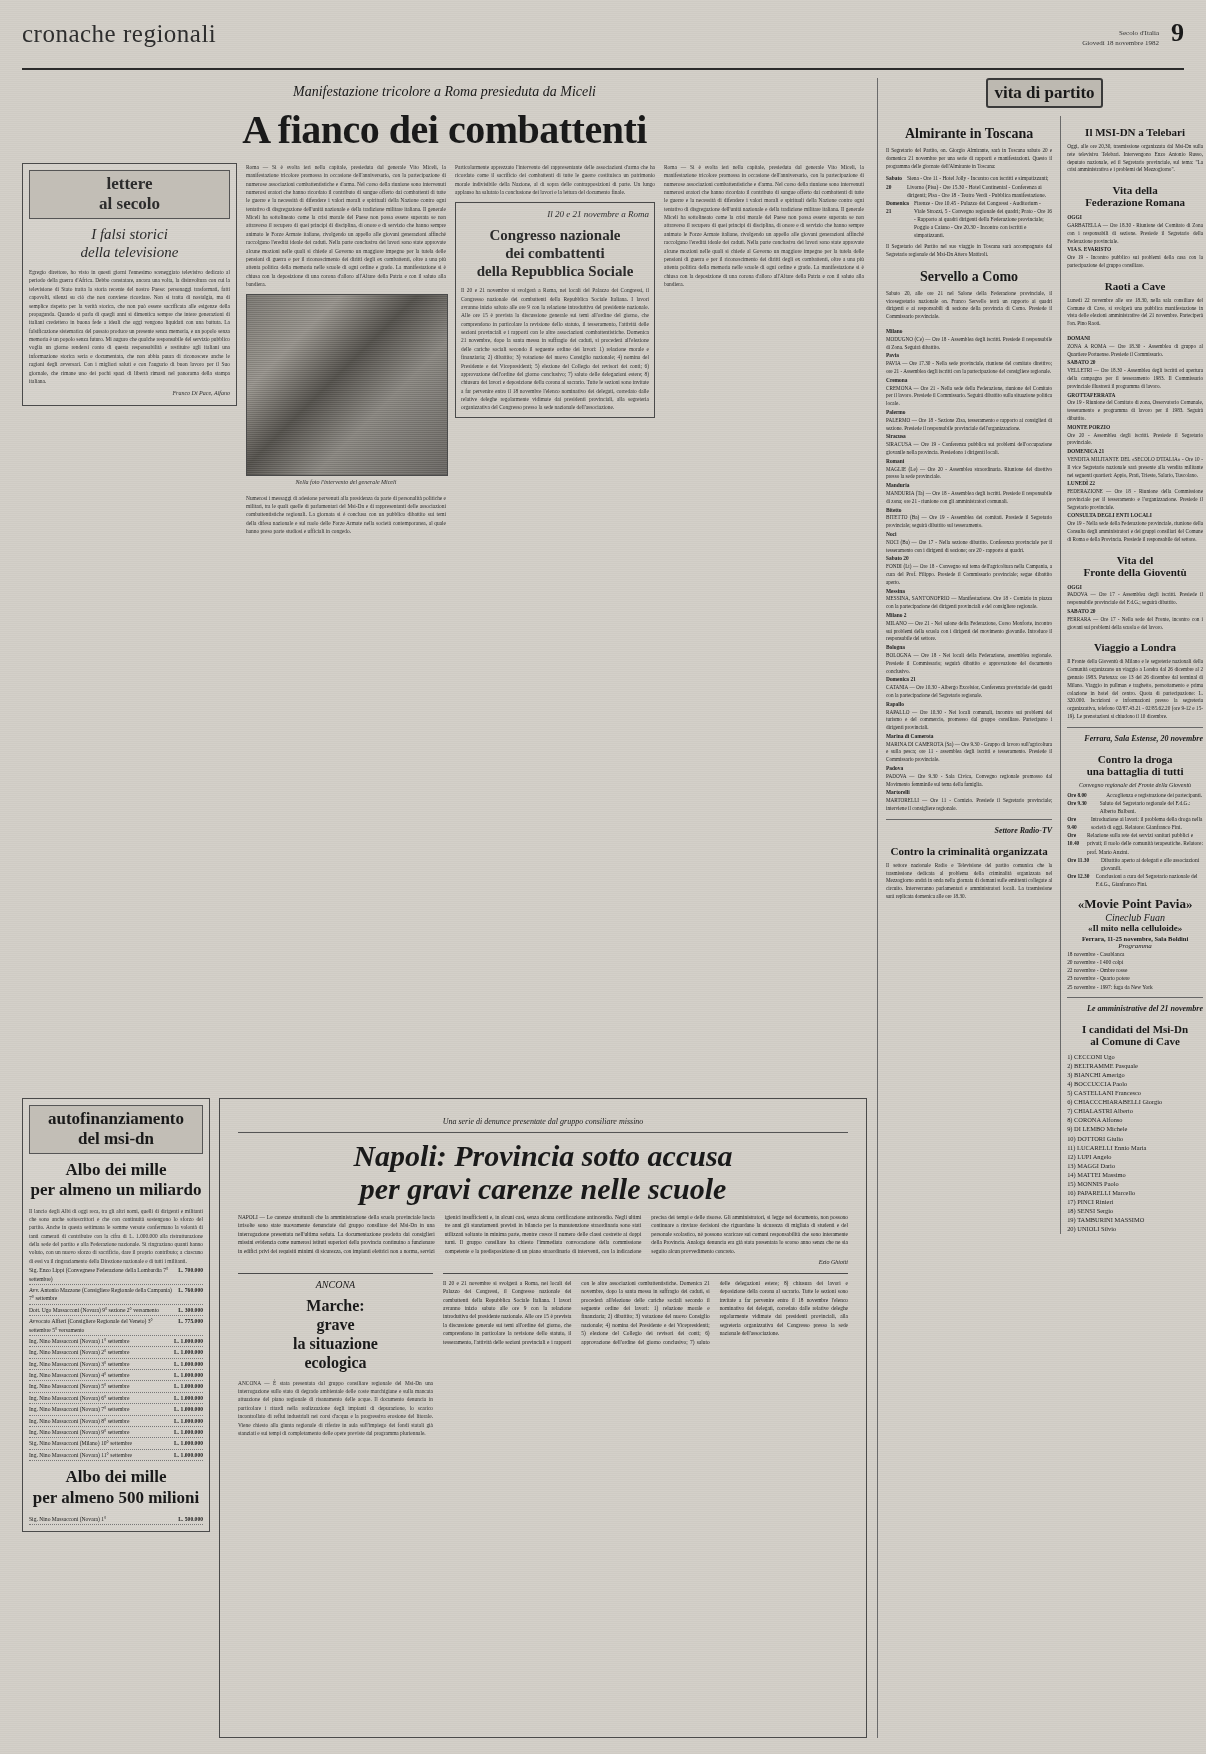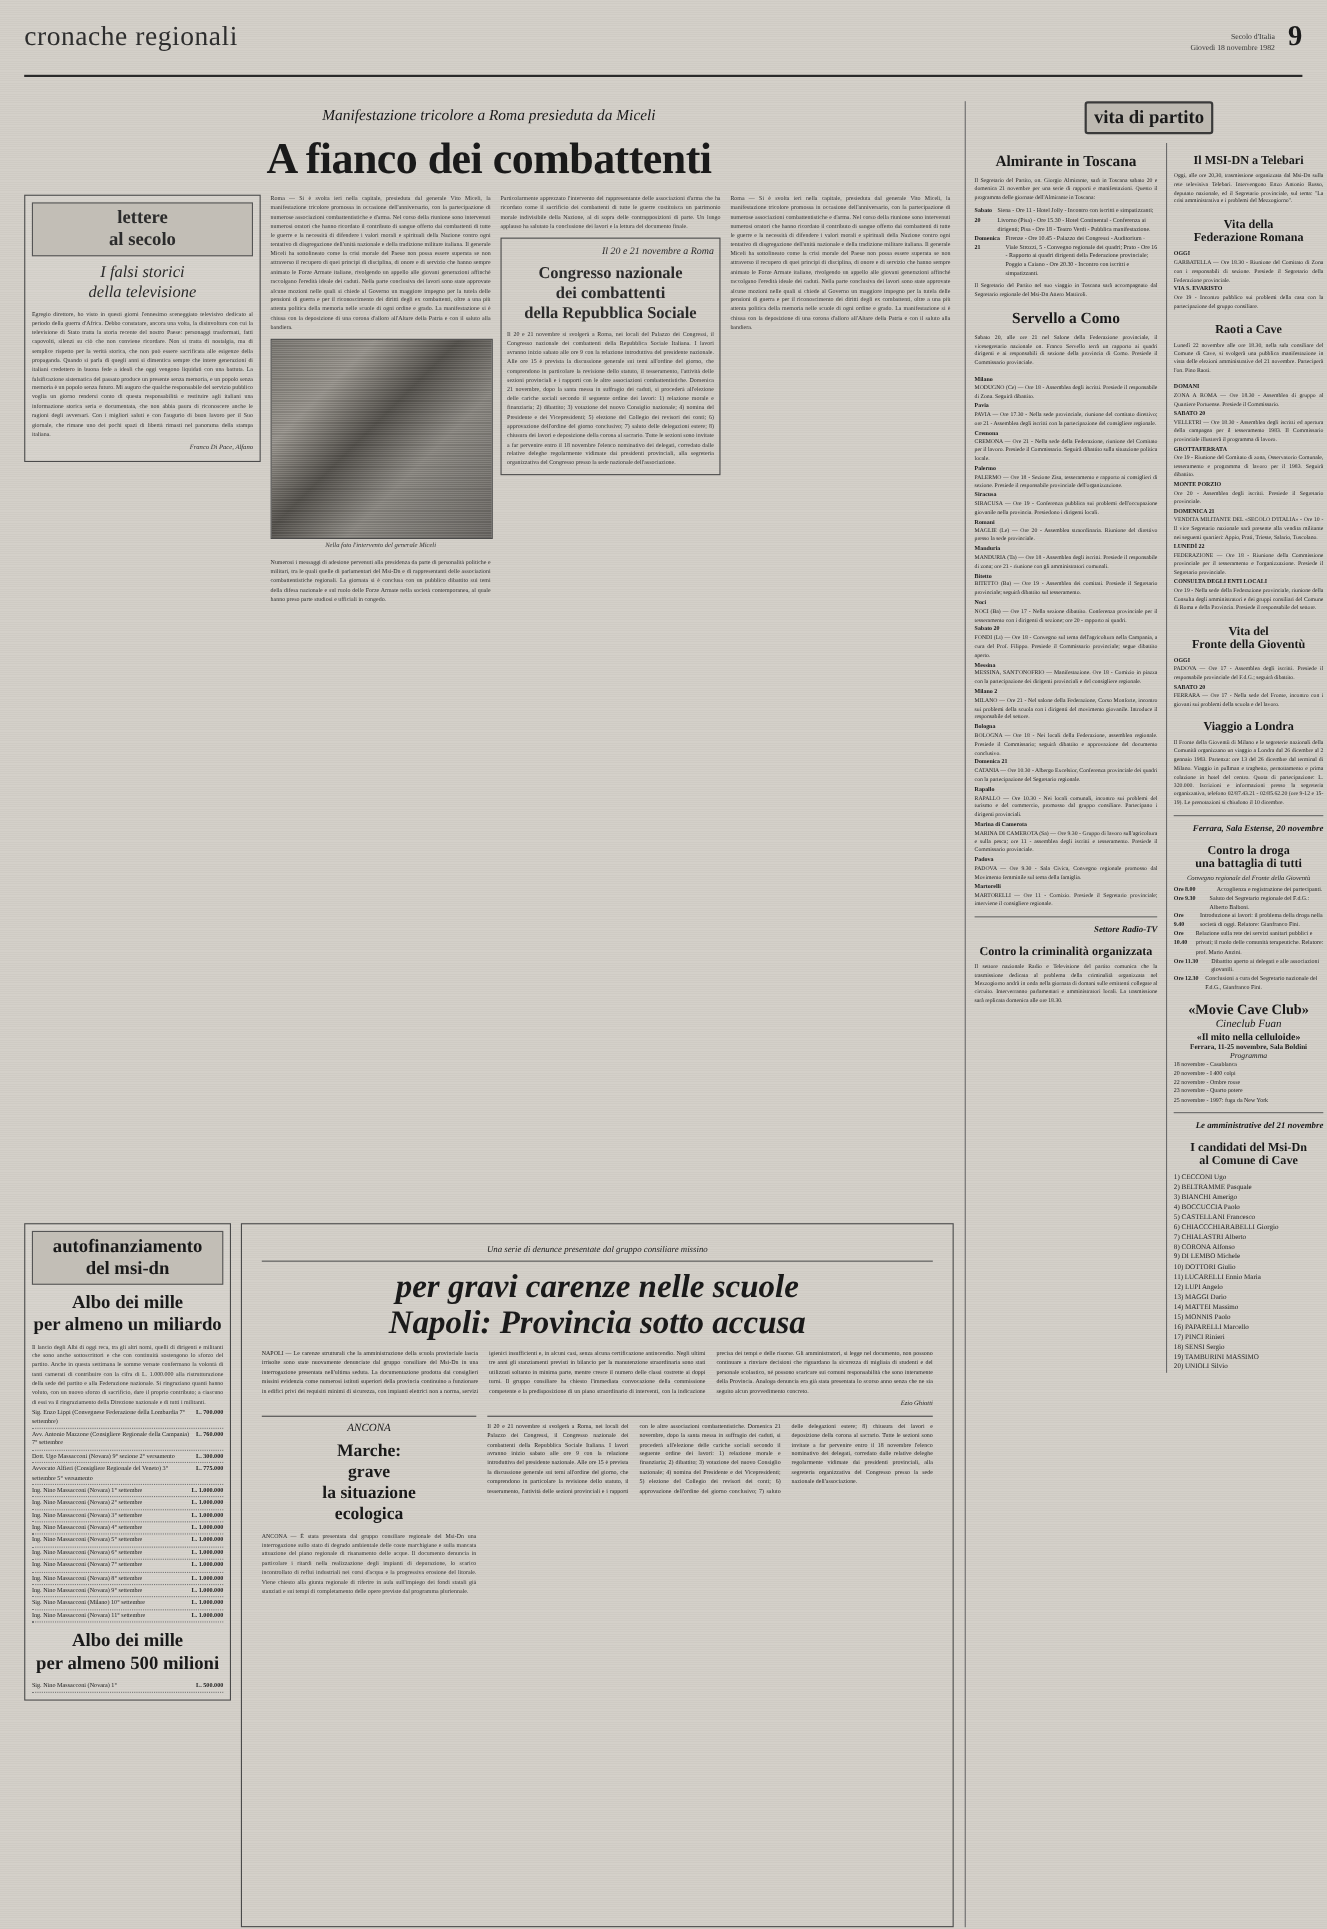--- a/index.html
+++ b/index.html
@@ -26,21 +26,21 @@
   }
   .masthead .section{
     font-size:25px;letter-spacing:.5px;color:#2e2e2e;
     font-family:"Liberation Serif",serif;
   }
   .masthead .right{display:flex;align-items:flex-end;gap:12px;}
   .masthead .meta{font-size:7px;line-height:1.35;text-align:right;color:#333;}
   .masthead .pageno{font-size:26px;font-weight:bold;}
   
   .grid{
-    display:flex;gap:10px;margin-top:22px;height:1660px;
+    display:flex;gap:10px;margin-top:8px;height:1660px;
   }
   .leftzone{width:845px;display:flex;flex-direction:column;}
   .rightzone{
     width:317px;border-left:1px solid #6a6a6a;padding-left:8px;
   }
   
   .kicker{
     text-align:center;font-style:italic;font-size:14px;margin:6px 0 8px 0;
   }
   .headline{
@@ -277,22 +277,22 @@
                   <span class="a">L. 500.000</span>
                 </div>
             </div>
           </div>
         </div>
 
         <div class="lowerright">
           <div class="deck">Una serie di denunce presentate dal gruppo consiliare missino</div>
           <div class="rule"></div>
           <div class="bighead">
+            <div>Napoli: Provincia sotto accusa</div>
             <div>per gravi carenze nelle scuole</div>
-            <div>Napoli: Provincia sotto accusa</div>
           </div>
           <div class="threecols">NAPOLI — Le carenze strutturali che la amministrazione della scuola provinciale lascia irrisolte sono state nuovamente denunciate dal gruppo consiliare del Msi-Dn in una interrogazione presentata nell'ultima seduta. La documentazione prodotta dai consiglieri missini evidenzia come numerosi istituti superiori della provincia continuino a funzionare in edifici privi dei requisiti minimi di sicurezza, con impianti elettrici non a norma, servizi igienici insufficienti e, in alcuni casi, senza alcuna certificazione antincendio. Negli ultimi tre anni gli stanziamenti previsti in bilancio per la manutenzione straordinaria sono stati utilizzati soltanto in minima parte, mentre cresce il numero delle classi costrette ai doppi turni. Il gruppo consiliare ha chiesto l'immediata convocazione della commissione competente e la predisposizione di un piano straordinario di interventi, con la indicazione precisa dei tempi e delle risorse. Gli amministratori, si legge nel documento, non possono continuare a rinviare decisioni che riguardano la sicurezza di migliaia di studenti e del personale scolastico, né possono scaricare sui comuni responsabilità che sono interamente della Provincia. Analoga denuncia era già stata presentata lo scorso anno senza che ne sia seguito alcun provvedimento concreto.</div>
           <div class="sig">Ezio Ghiotti</div>
 
           <div style="display:flex;gap:10px;margin-top:8px;">
             <div style="width:195px;border-top:1px solid #4a4a4a;padding-top:5px;">
               <div class="center" style="font-style:italic;font-size:10px;">ANCONA</div>
               <div class="hl2" style="font-size:16px;">
                 <div>Marche:</div>
                 <div>grave</div>
@@ -424,21 +424,21 @@
             <div class="r">
                 <span class="t">Ore 11.30</span>
                 <span>Dibattito aperto ai delegati e alle associazioni giovanili.</span>
               </div>
             <div class="r">
                 <span class="t">Ore 12.30</span>
                 <span>Conclusioni a cura del Segretario nazionale del F.d.G., Gianfranco Fini.</span>
               </div>
           </div>
 
-          <div class="movie">«Movie Cave Club»</div>
+          <div class="movie">«Movie Point Pavia»</div>
           <div class="center" style="font-size:10px;font-style:italic;">Cineclub Fuan</div>
           <div class="center" style="font-size:9px;font-weight:bold;">«Il mito nella celluloide»</div>
           <div class="center" style="font-size:6.5px;font-weight:bold;margin-top:2px;">Ferrara, 11-25 novembre, Sala Boldini</div>
           <div class="center" style="font-size:7px;font-style:italic;">Programma</div>
           <div class="prog">
             <div>18 novembre - Casablanca</div>
             <div>20 novembre - I 400 colpi</div>
             <div>22 novembre - Ombre rosse</div>
             <div>23 novembre - Quarto potere</div>
             <div>25 novembre - 1997: fuga da New York</div>

